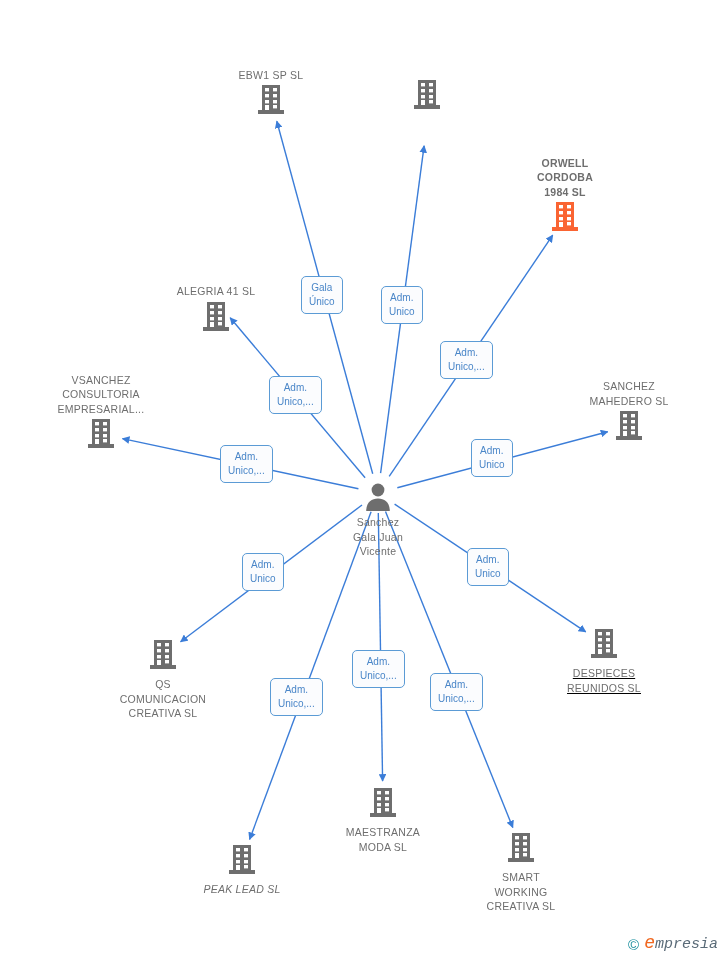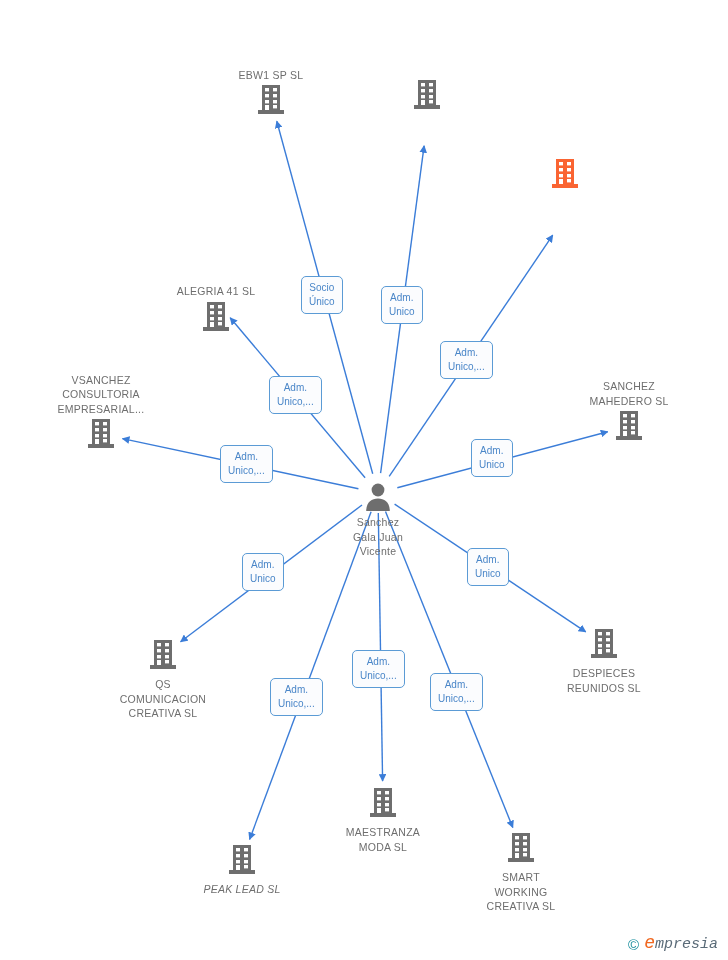--- a/index.html
+++ b/index.html
@@ -154,20 +154,23 @@
             <rect x="16" y="3" width="4" height="3.4" fill="#fff"></rect>
             <rect x="8" y="9" width="4" height="3.4" fill="#fff"></rect>
             <rect x="16" y="9" width="4" height="3.4" fill="#fff"></rect>
             <rect x="8" y="15" width="4" height="3.4" fill="#fff"></rect>
             <rect x="16" y="15" width="4" height="3.4" fill="#fff"></rect>
             <rect x="8" y="20" width="4" height="5" fill="#fff"></rect>
             <rect x="16" y="20" width="4" height="3.4" fill="#fff"></rect>
           </svg></span>
       </div>
       <div class="node label-above highlight" style="left: 565px; top: 155.5px;">
+        <div class="node-label">ORWELL
+CORDOBA
+1984  SL</div>
         <span class="node-icon"><svg width="28" height="30" viewBox="0 0 28 30" xmlns="http://www.w3.org/2000/svg">
             <rect x="5" y="0" width="18" height="25" fill="#fa6432"></rect>
             <rect x="1" y="25" width="26" height="4" fill="#fa6432"></rect>
             <rect x="8" y="3" width="4" height="3.4" fill="#fff"></rect>
             <rect x="16" y="3" width="4" height="3.4" fill="#fff"></rect>
             <rect x="8" y="9" width="4" height="3.4" fill="#fff"></rect>
             <rect x="16" y="9" width="4" height="3.4" fill="#fff"></rect>
             <rect x="8" y="15" width="4" height="3.4" fill="#fff"></rect>
             <rect x="16" y="15" width="4" height="3.4" fill="#fff"></rect>
             <rect x="8" y="20" width="4" height="5" fill="#fff"></rect>
@@ -215,21 +218,21 @@
             <rect x="8" y="3" width="4" height="3.4" fill="#fff"></rect>
             <rect x="16" y="3" width="4" height="3.4" fill="#fff"></rect>
             <rect x="8" y="9" width="4" height="3.4" fill="#fff"></rect>
             <rect x="16" y="9" width="4" height="3.4" fill="#fff"></rect>
             <rect x="8" y="15" width="4" height="3.4" fill="#fff"></rect>
             <rect x="16" y="15" width="4" height="3.4" fill="#fff"></rect>
             <rect x="8" y="20" width="4" height="5" fill="#fff"></rect>
             <rect x="16" y="20" width="4" height="3.4" fill="#fff"></rect>
           </svg></span>
       </div>
-      <div class="node label-below" style="left: 604px; top: 629px;">
+      <div class="node label-below" style="left: 604px; top: 629px; text-decoration: underline;">
         <span class="node-icon"><svg width="28" height="30" viewBox="0 0 28 30" xmlns="http://www.w3.org/2000/svg">
             <rect x="5" y="0" width="18" height="25" fill="#6e6e6e"></rect>
             <rect x="1" y="25" width="26" height="4" fill="#6e6e6e"></rect>
             <rect x="8" y="3" width="4" height="3.4" fill="#fff"></rect>
             <rect x="16" y="3" width="4" height="3.4" fill="#fff"></rect>
             <rect x="8" y="9" width="4" height="3.4" fill="#fff"></rect>
             <rect x="16" y="9" width="4" height="3.4" fill="#fff"></rect>
             <rect x="8" y="15" width="4" height="3.4" fill="#fff"></rect>
             <rect x="16" y="15" width="4" height="3.4" fill="#fff"></rect>
             <rect x="8" y="20" width="4" height="5" fill="#fff"></rect>
@@ -298,21 +301,21 @@
             <rect x="16" y="15" width="4" height="3.4" fill="#fff"></rect>
             <rect x="8" y="20" width="4" height="5" fill="#fff"></rect>
             <rect x="16" y="20" width="4" height="3.4" fill="#fff"></rect>
           </svg></span>
         <div class="node-label">SMART
 WORKING
 CREATIVA  SL</div>
       </div>
     </div>
   <div id="chip-layer">
-      <div class="chip" style="left: 301px; top: 276px;">Socio
+      <div class="chip" style="left: 301px; top: 276px;">Gala
 Único</div>
       <div class="chip" style="left: 381px; top: 286px;">Adm.
 Unico</div>
       <div class="chip" style="left: 440px; top: 341px;">Adm.
 Unico,...</div>
       <div class="chip" style="left: 269px; top: 376px;">Adm.
 Unico,...</div>
       <div class="chip" style="left: 220px; top: 445px;">Adm.
 Unico,...</div>
       <div class="chip" style="left: 471px; top: 439px;">Adm.

